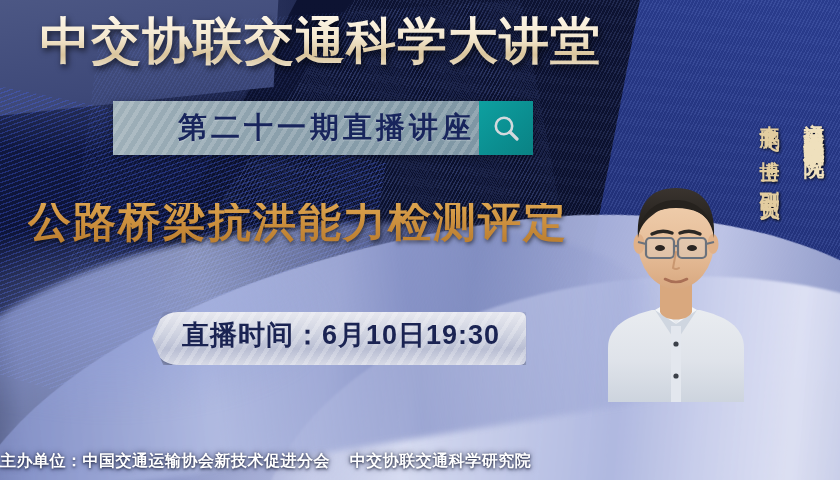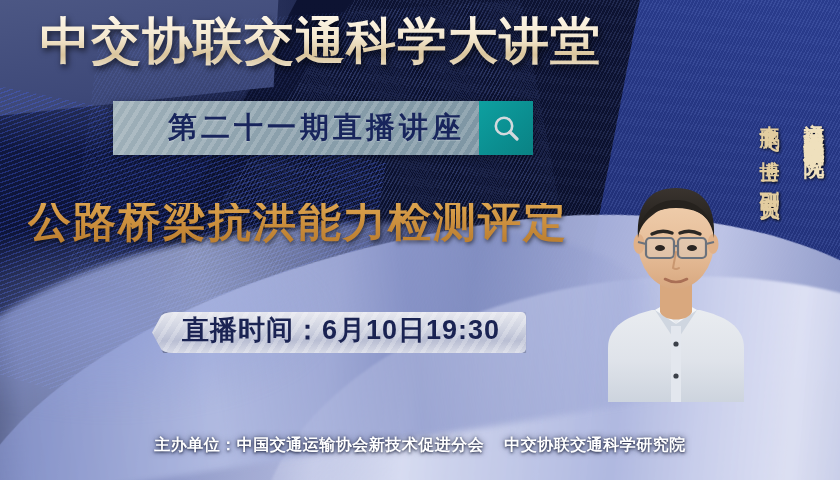--- a/index.html
+++ b/index.html
@@ -174,21 +174,21 @@
     flex: 1;
     position: relative;
     background:
       repeating-linear-gradient(-58deg,
         rgba(255,255,255,0.00) 0px, rgba(255,255,255,0.00) 5px,
         rgba(255,255,255,0.16) 5px, rgba(255,255,255,0.16) 9px),
       linear-gradient(100deg, #9fb0b9 0%, #8ba0ac 45%, #7e96a4 100%);
     display: flex;
     align-items: center;
     justify-content: flex-end;
-    padding-right: 14px;
+    padding-right: 4px;
   }
   .sub-banner-text {
     font-size: 29px;
     font-weight: 600;
     color: #18255c;
     letter-spacing: 4px;
     text-shadow: 0 1px 1px rgba(255,255,255,0.28);
   }
   .sub-banner-icon {
     width: 54px;
@@ -216,23 +216,23 @@
     -webkit-text-fill-color: transparent;
     filter: drop-shadow(1px 2px 2px rgba(0,0,0,0.55));
     font-family: Liberation Mono, monospace;
   }
 
   
   .time-pill {
     position: absolute;
     top: 312px; left: 152px;
     height: 41px;
-    padding: 0 26px 0 30px;
+    padding: 0 26px 12px 30px;
     display: flex;
-    align-items: flex-start;
+    align-items: flex-end;
     background:
       repeating-linear-gradient(-58deg,
         rgba(255,255,255,0.00) 0px, rgba(255,255,255,0.00) 6px,
         rgba(255,255,255,0.22) 6px, rgba(255,255,255,0.22) 10px),
       linear-gradient(180deg, #e7e8ef 0%, #ced2e0 42%, #b9bed3 70%, #d7dae6 100%);
     border-radius: 26px 6px 6px 26px;
     clip-path: polygon(3% 0%, 100% 0%, 100% 100%, 3% 100%, 0% 50%);
     box-shadow: 0 3px 10px rgba(0,0,0,0.45);
   }
   .time-pill-text {
@@ -266,22 +266,22 @@
   }
   .portrait {
     position: absolute;
     inset: 0;
   }
 
   
   .footer {
     position: absolute;
     left: 0; right: 0;
-    bottom: 24px;
-    text-align: center;
+    bottom: 8px;
+    text-align: left;
   }
   .footer-text {
     display: inline-block;
     font-size: 16px;
     font-weight: 700;
     color: #ffffff;
     letter-spacing: 0.5px;
     text-shadow: 0 1px 3px rgba(10,16,44,0.85), 0 0 6px rgba(10,16,44,0.6);
     white-space: pre;
   }

